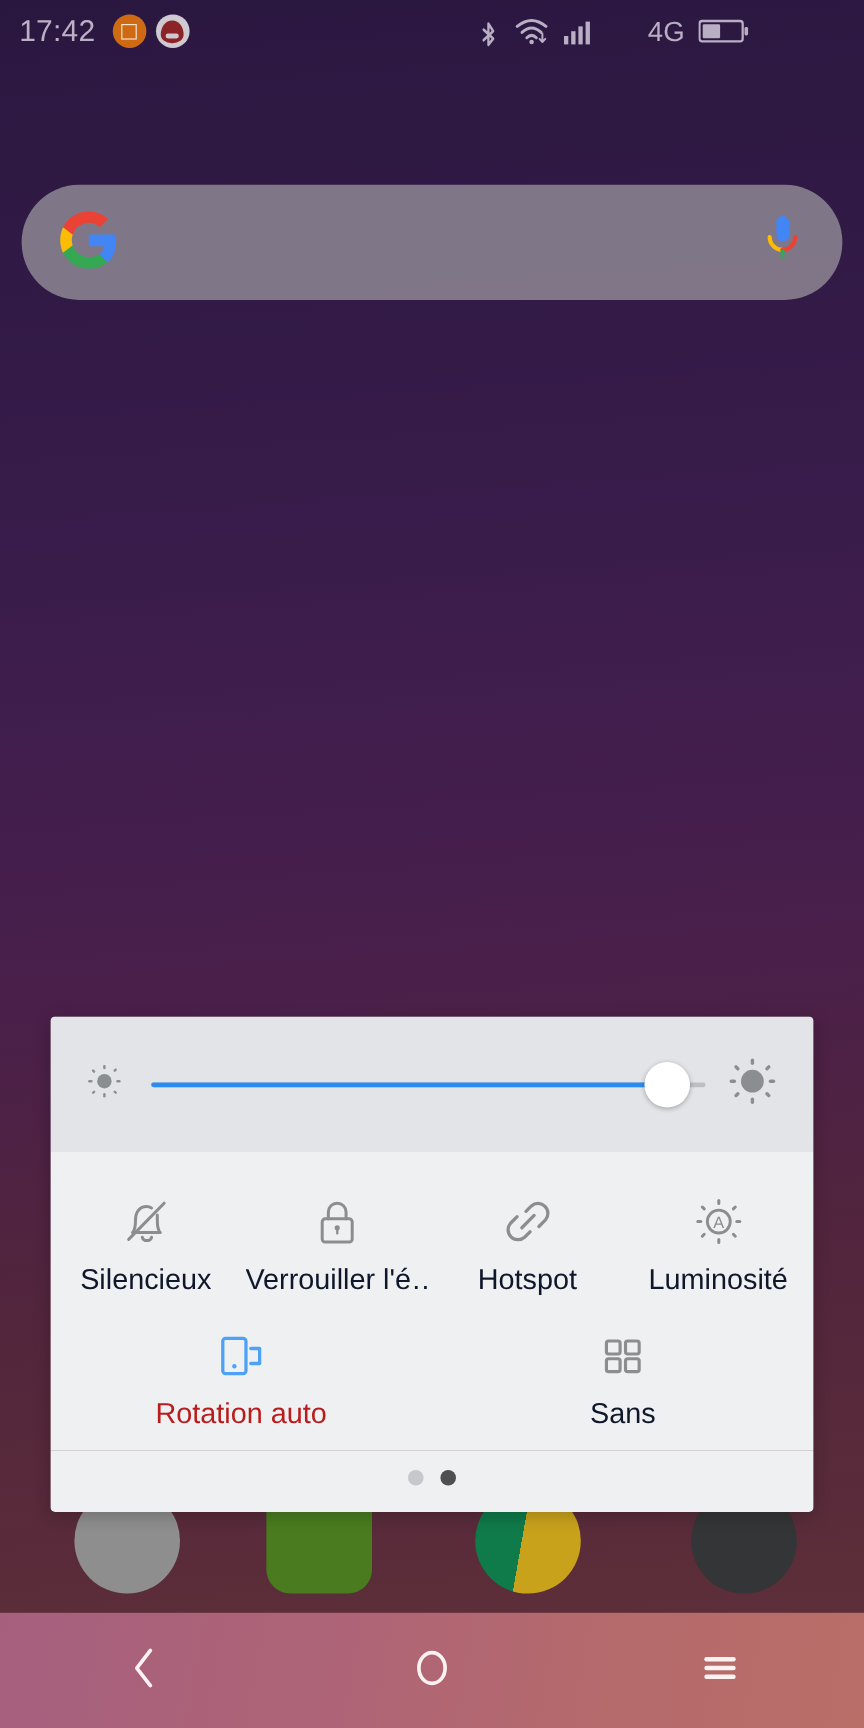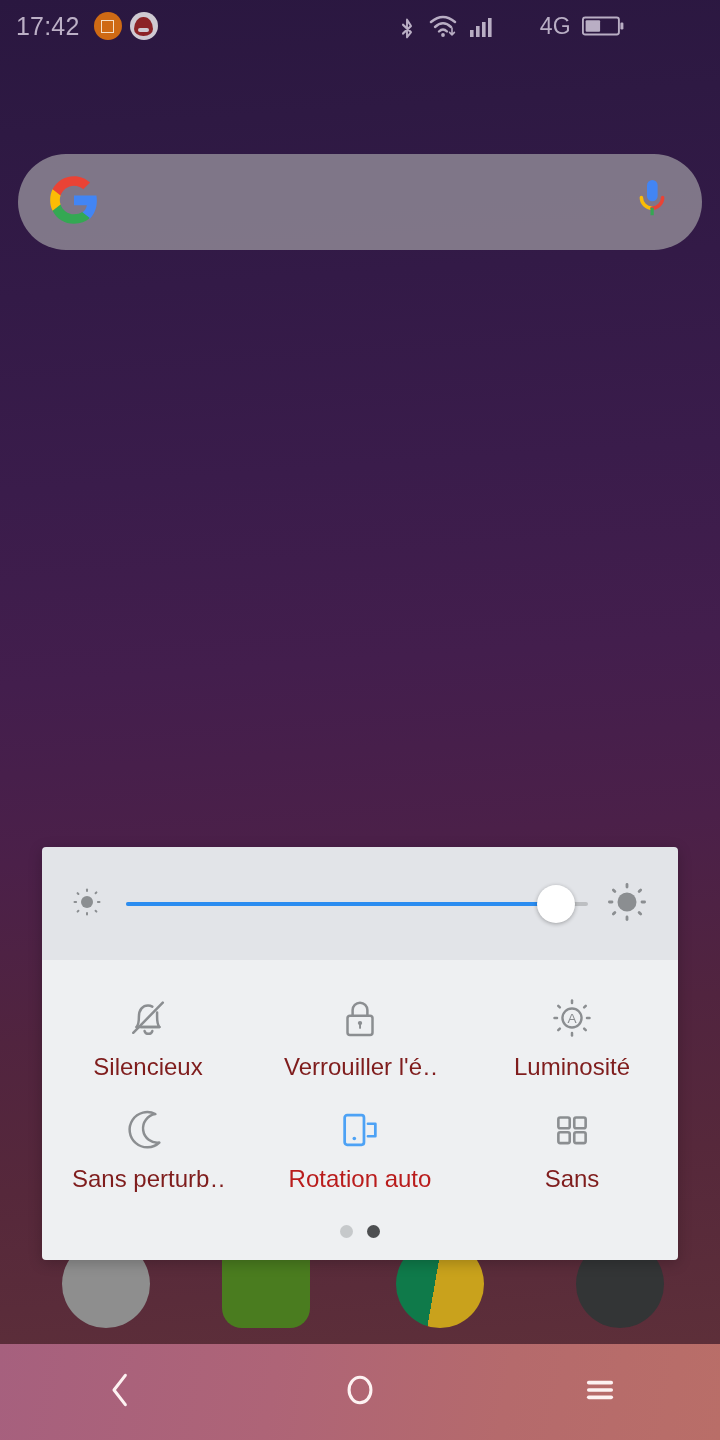--- a/index.html
+++ b/index.html
@@ -166,21 +166,21 @@
     align-items: center;
     padding: 12px 4px 10px 4px;
   }
   .tile-icon {
     height: 56px;
     display: flex; align-items: center; justify-content: center;
     margin-bottom: 8px;
   }
   .tile-label {
     font-size: 24px;
-    color: #7f1d1d;
+    color: #0f172a;
     white-space: nowrap;
     overflow: hidden;
     max-width: 152px;
     text-align: center;
     line-height: 1.1;
   }
   .tile.active .tile-label { color: #b91c1c; }
 
   #page-dots {
     display: flex; justify-content: center; align-items: center;
@@ -345,20 +345,30 @@
             <svg width="50" height="50" viewBox="0 0 44 44">
               <rect x="11" y="20" width="22" height="17" rx="2.2" fill="none" stroke="#8b8e91" stroke-width="2.2"></rect>
               <path d="M15.5 20 L15.5 15 A6.5 6.5 0 0 1 28.5 15 L28.5 20" fill="none" stroke="#8b8e91" stroke-width="2.2" stroke-linecap="round"></path>
               <circle cx="22" cy="26.5" r="1.9" fill="#8b8e91"></circle>
               <rect x="21.2" y="27" width="1.7" height="4.5" rx="0.8" fill="#8b8e91"></rect>
             </svg>
           </div>
           <div class="tile-label">Verrouiller l'é…</div>
         </div>
 
+        <div class="tile">
+          <div class="tile-icon">
+            <svg width="50" height="50" viewBox="0 0 44 44">
+              <path d="M24.5 12.5 L28.5 8.5 A7.3 7.3 0 0 1 38.8 18.8 L34 23.6" fill="none" stroke="#8b8e91" stroke-width="2.4" stroke-linecap="round" transform="translate(-4,2)"></path>
+              <path d="M19.5 31.5 L15.5 35.5 A7.3 7.3 0 0 1 5.2 25.2 L10 20.4" fill="none" stroke="#8b8e91" stroke-width="2.4" stroke-linecap="round" transform="translate(4,-2)"></path>
+              <path d="M17.5 26.5 L26.5 17.5" fill="none" stroke="#8b8e91" stroke-width="2.4" stroke-linecap="round"></path>
+            </svg>
+          </div>
+          <div class="tile-label">Hotspot</div>
+        </div>
 
         <div class="tile">
           <div class="tile-icon">
             <svg width="50" height="50" viewBox="0 0 44 44">
               <circle cx="22" cy="22" r="8.4" fill="none" stroke="#8b8e91" stroke-width="2.1"></circle>
               <text x="22" y="26.4" font-size="12" font-family="Liberation Sans, sans-serif" fill="#8b8e91" text-anchor="middle">A</text>
               <g fill="#8b8e91">
                 <rect x="20.9" y="5.5" width="2.2" height="4.4" rx="1.1"></rect>
                 <rect x="20.9" y="34.1" width="2.2" height="4.4" rx="1.1"></rect>
                 <rect x="5.5" y="20.9" width="4.4" height="2.2" rx="1.1"></rect>
@@ -370,28 +380,20 @@
               </g>
             </svg>
           </div>
           <div class="tile-label">Luminosité</div>
         </div>
       </div>
 
       <div class="tile-row">
 
 
-        <div class="tile">
-          <div class="tile-icon">
-            <svg width="50" height="50" viewBox="0 0 44 44">
-              <path d="M28.5 8 A15.5 15.5 0 1 0 32 33 A12 12 0 0 1 28.5 8 Z" fill="none" stroke="#8b8e91" stroke-width="2.2" stroke-linejoin="round"></path>
-            </svg>
-          </div>
-          <div class="tile-label">Sans perturb…</div>
-        </div>
 
         <div class="tile active">
           <div class="tile-icon">
             <svg width="50" height="50" viewBox="0 0 44 44">
               <rect x="8.5" y="9" width="17" height="26" rx="2.2" fill="none" stroke="#4da2f5" stroke-width="2.4"></rect>
               <circle cx="17" cy="29.5" r="1.6" fill="#4da2f5"></circle>
               <path d="M29 16.5 h6.5 v11 h-6.5" fill="none" stroke="#4da2f5" stroke-width="2.4" stroke-linejoin="round" stroke-linecap="round"></path>
             </svg>
           </div>
           <div class="tile-label">Rotation auto</div>

